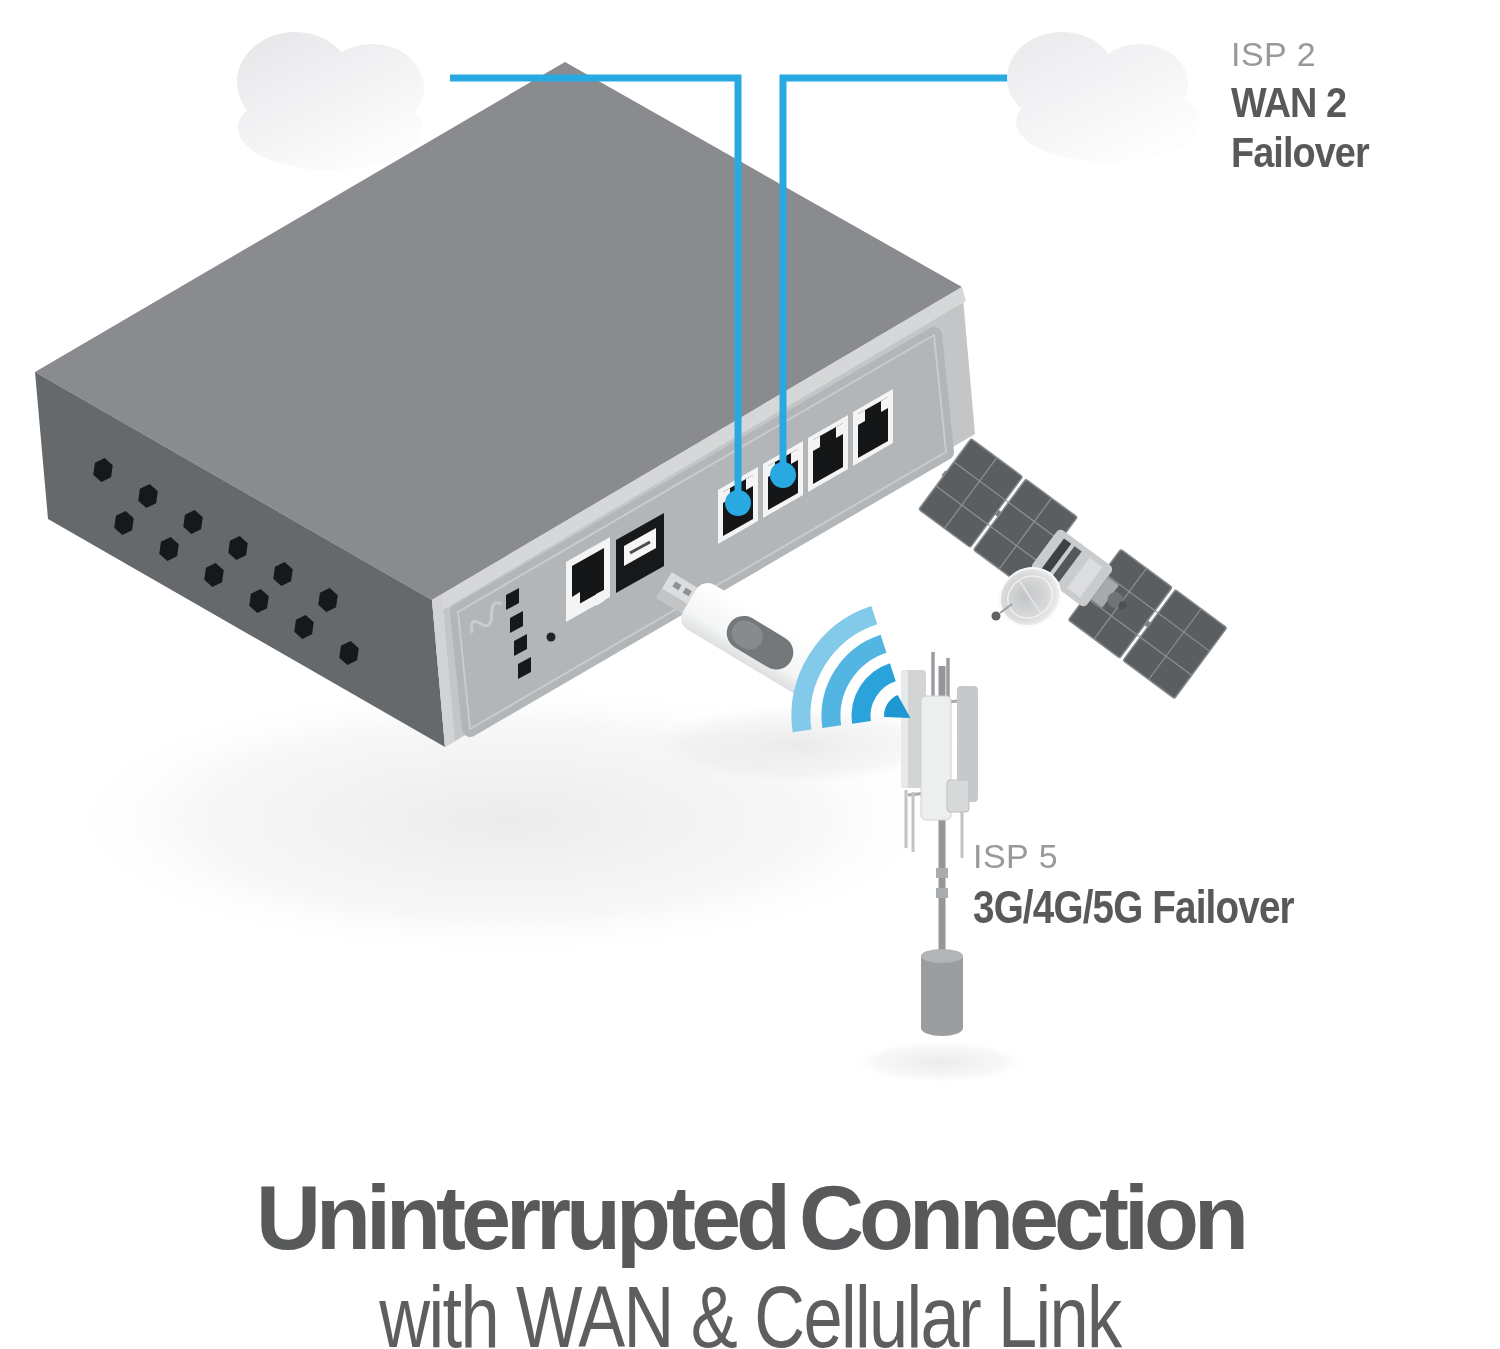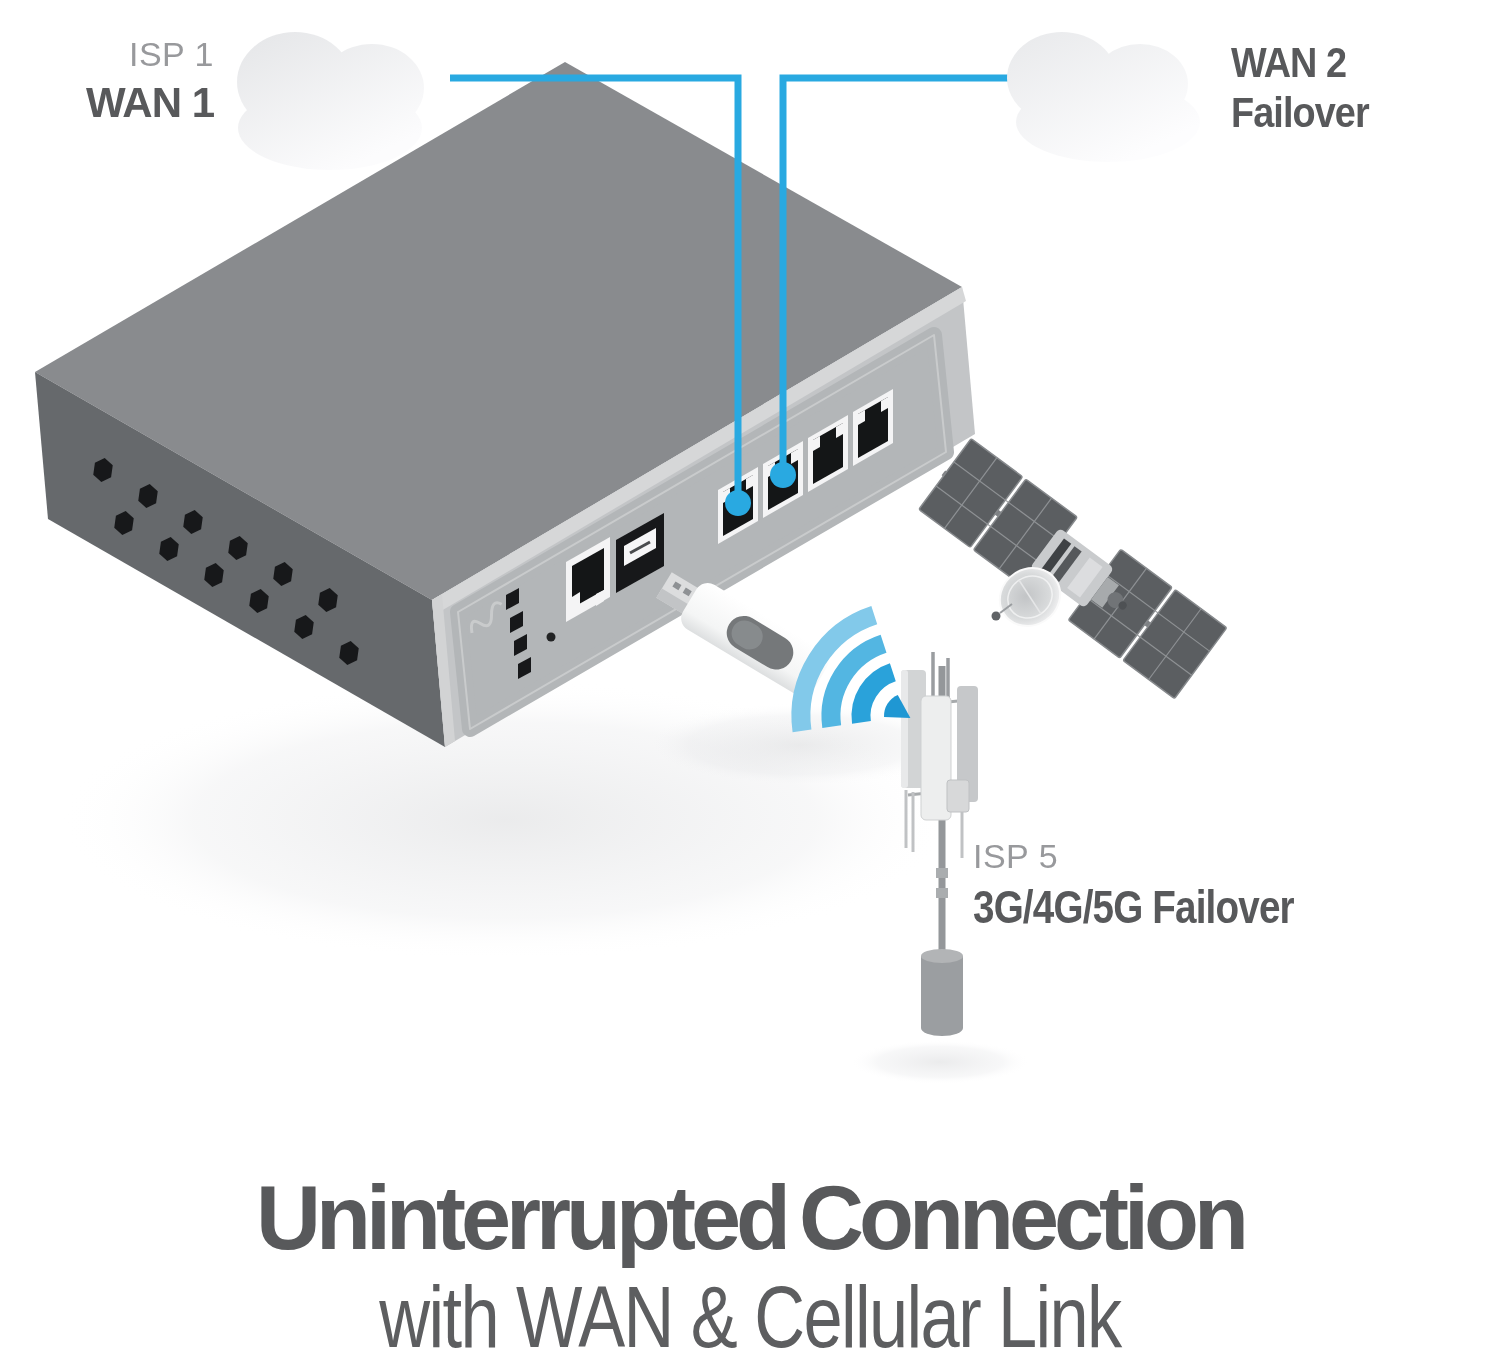--- a/index.html
+++ b/index.html
@@ -232,26 +232,23 @@
   </g>
 
   <g transform="translate(907,716) rotate(-58)">
     <path d="M0,4 L-13,-19 A23,23 0 0 1 13,-19 Z" fill="#1f97d3"></path>
     <path d="M-29.6,-35.2 A46,46 0 0 1 29.6,-35.2" fill="none" stroke="#2aa2da" stroke-width="19"></path>
     <path d="M-48.9,-58.2 A76,76 0 0 1 48.9,-58.2" fill="none" stroke="#53b6e2" stroke-width="19"></path>
     <path d="M-68.2,-81.2 A106,106 0 0 1 68.2,-81.2" fill="none" stroke="#82c9ea" stroke-width="19"></path>
   </g>
 </svg>
 
-  <div id="isp1-block" class="label-block">
-    <div class="label-provider">ISP 1</div>
-    <div class="label-bold">WAN 1</div>
-  </div>
 
   <div id="isp2-block" class="label-block">
+    <div class="label-provider">ISP 2</div>
     <div class="label-bold squeeze-90">WAN 2 Failover</div>
   </div>
 
   <div id="isp3-block" class="label-block">
     <div class="label-provider">ISP 5</div>
     <div class="label-bold squeeze-84" style="font-size:46px;">3G/4G/5G Failover</div>
   </div>
 
   <div id="headline-block">
     <div id="headline-title">Uninterrupted Connection</div>

